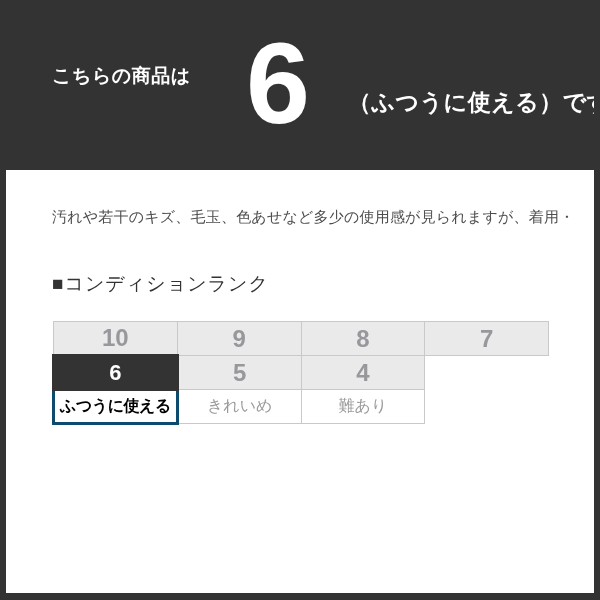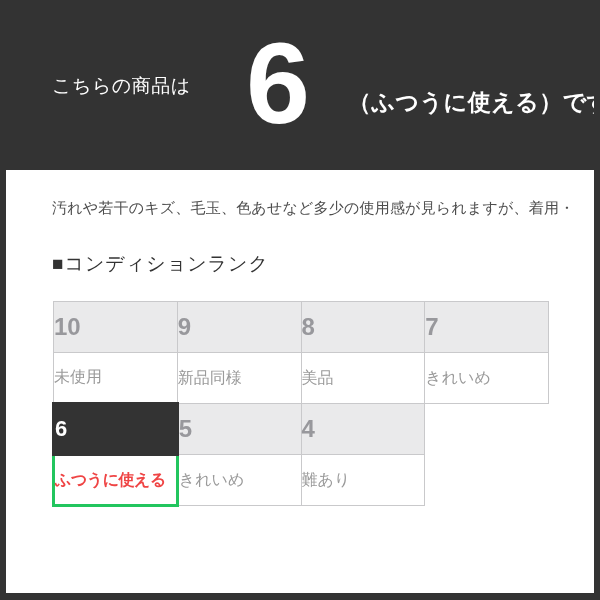--- a/index.html
+++ b/index.html
@@ -21,88 +21,88 @@
     position:relative;
     width:100%; height:170px;
     background:#333333;
     margin-left:-0px;
   }
   
   .banner::before { content:""; position:absolute; left:-6px; top:0; width:6px; height:100%; background:#333333; }
   .banner::after  { content:""; position:absolute; right:-7px; top:0; width:7px; height:100%; background:#333333; }
 
   .banner-caption {
-    position:absolute; left:46px; top:74px;
-    color:#ffffff; font-size:19px; font-weight:400;
+    position:absolute; left:46px; top:64px;
+    color:#ffffff; font-size:19px; font-weight:700;
     line-height:23px; letter-spacing:0.5px;
     white-space:nowrap;
   }
   .banner-caption span { display:block; }
   .banner-level {
     position:absolute; left:240px; top:0;
     height:170px; line-height:166px;
     color:#ffffff; font-size:115px; font-weight:700;
   }
   .banner-suffix {
     position:absolute; left:342px; top:88px;
     color:#ffffff; font-size:23px; font-weight:700;
     line-height:28px; letter-spacing:0.5px;
     white-space:nowrap;
   }
 
   
-  .content { padding:24px 40px 0 46px; }
+  .content { padding:33px 40px 0 46px; }
 
   .desc {
     width:500px;
     font-size:15px; line-height:28px;
     color:#4d4d4d; letter-spacing:0.2px;
   }
   .desc span { display:block; white-space:nowrap; }
 
   .section-heading {
-    margin-top:30px;
+    margin-top:41px;
     font-size:19px; font-weight:400;
     color:#333333; line-height:24px;
     letter-spacing:1px;
   }
 
   
   .rank-table {
     margin-top:25px;
     width:497px;
     table-layout:fixed;
     border-collapse:collapse;
   }
   .rank-table td {
-    height:51px;
-    vertical-align:middle;
+    height:34px;
+    text-align:center; vertical-align:middle;
     border:1px solid #c9c9cb;
   }
   .rank-table td.num {
     background:#eaeaeb;
     color:#98989c;
     font-size:24px; font-weight:700;
   }
   .rank-table td.lbl {
     background:#ffffff;
     color:#9a9a9a;
     font-size:16px;
   }
   .rank-table td.active-num {
     background:#333333;
     color:#ffffff;
     font-size:22px; font-weight:700;
     border:3px solid #333333;
   }
   .rank-table td.active-lbl {
     background:#ffffff;
-    color:#ef4444;
+    color:#000000;
     font-size:16px; font-weight:600;
-    border:3px solid #22c55e;
+    border:3px solid #0c4a6e;
     letter-spacing:-0.5px;
   }
 </style>
 </head>
 <body>
 
 <div class="page">
 
   <header class="banner">
     <div class="banner-caption">
@@ -128,26 +128,20 @@
           <col>
         </colgroup>
       <tbody>
           <tr>
         <td class="num">10</td>
         <td class="num">9</td>
         <td class="num">8</td>
         <td class="num">7</td>
       </tr>
       <tr>
-        <td class="lbl">未使用</td>
-        <td class="lbl">新品同様</td>
-        <td class="lbl">美品</td>
-        <td class="lbl">きれいめ</td>
-      </tr>
-      <tr>
         <td class="num active-num">6</td>
         <td class="num">5</td>
         <td class="num">4</td>
       </tr>
       <tr>
         <td class="lbl active-lbl">ふつうに使える</td>
         <td class="lbl">きれいめ</td>
         <td class="lbl">難あり</td>
       </tr>
     </tbody>

